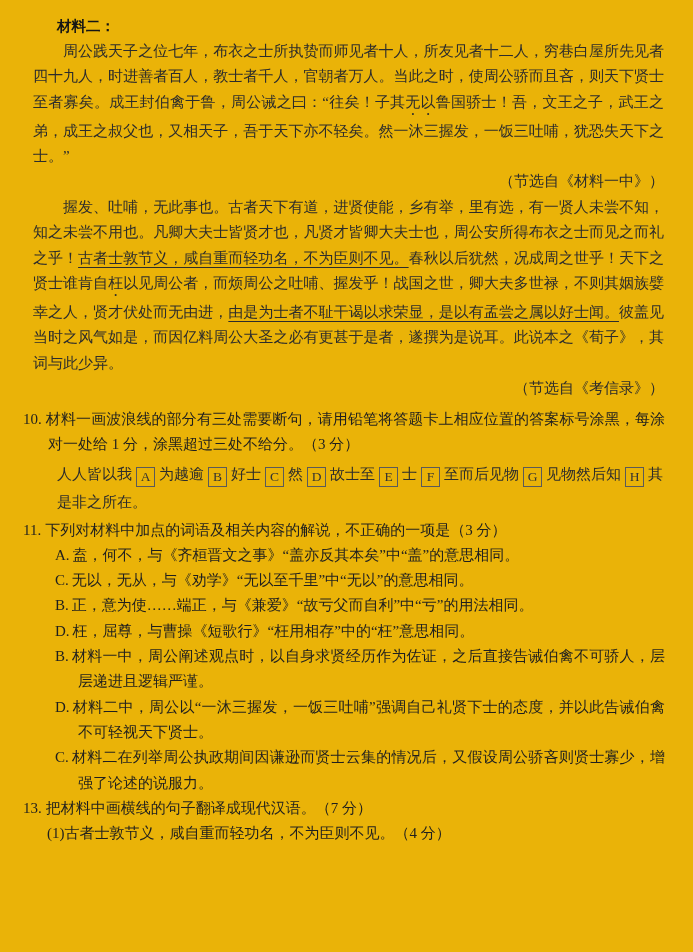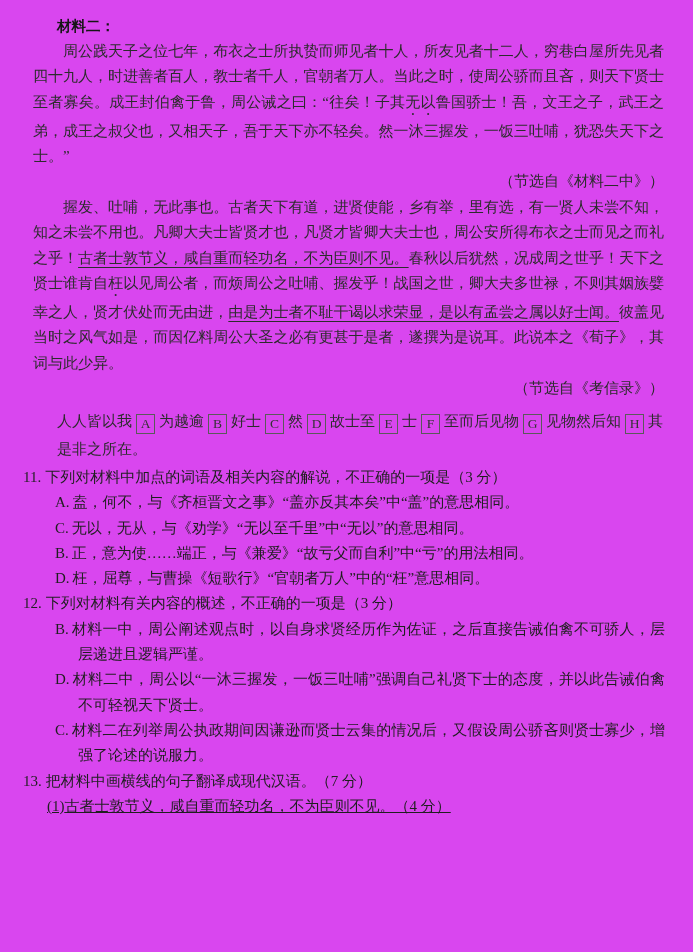--- a/index.html
+++ b/index.html
@@ -1,21 +1,21 @@
 <!DOCTYPE html>
 <html><head>
 <meta charset="utf-8">
 <style>
   html,body{margin:0;padding:0;background:#e9e9e7;}
   .page{
     position:relative;
     box-sizing:border-box;
     width:693px;height:952px;
     margin:0 auto;
-    background:#d946ef;
+    background:#eab308;
     padding:12px 28px 18px 23px;
     font-family:"Liberation Serif","DejaVu Serif",serif;
     color:#242424;
     font-size:15px;
     overflow:hidden;
   }
   .mat-label{
     font-family:"Liberation Sans","DejaVu Sans",sans-serif;
     font-weight:700;
     font-size:14.5px;
@@ -84,51 +84,50 @@
     padding-left:55px;
     text-indent:-23px;
     text-align:justify;
     width:642px;
     box-sizing:border-box;
   }
   .opt-label{padding-right:3px;}
   .sub{
     padding-left:24px;
     text-align:justify;
-    text-decoration:underline;
   }
 </style>
 </head>
 <body>
 
 <div class="page">
 
   <div class="mat-label">材料二：</div>
   <div class="mat-para"><span class="seg-plain">周公践天子之位七年，布衣之士所执贽而师见者十人，所友见者十二人，穷巷白屋所先见者四十九人，时进善者百人，教士者千人，官朝者万人。当此之时，使周公骄而且吝，则天下贤士至者寡矣。成王封伯禽于鲁，周公诫之曰：“往矣！子其</span><span class="seg-dot">无以</span><span class="seg-plain">鲁国骄士！吾，文王之子，武王之弟，成王之叔父也，又相天子，吾于天下亦不轻矣。然一沐三握发，一饭三吐哺，犹恐失天下之士。”</span></div>
-  <div class="mat-source">（节选自《材料二中》）</div>
+  <div class="mat-source">（节选自《材料一中》）</div>
 
   <div class="mat-para"><span class="seg-plain">握发、吐哺，无此事也。古者天下有道，进贤使能，乡有举，里有选，有一贤人未尝不知，知之未尝不用也。凡卿大夫士皆贤才也，凡贤才皆卿大夫士也，周公安所得布衣之士而见之而礼之乎！</span><span class="seg-underline">古者士敦节义，咸自重而轻功名，不为臣则不见。</span><span class="seg-plain">春秋以后犹然，况成周之世乎！天下之贤士谁肯自</span><span class="seg-dot">枉</span><span class="seg-plain">以见周公者，而烦周公之吐哺、握发乎！战国之世，卿大夫多世禄，不则其姻族嬖幸之人，贤才伏处而无由进，</span><span class="seg-underline">由是为士者不耻干谒以求荣显，是以有孟尝之属以好士闻。</span><span class="seg-plain">彼盖见当时之风气如是，而因亿料周公大圣之必有更甚于是者，遂撰为是说耳。此说本之《荀子》，其词与此少异。</span></div>
   <div class="mat-source">（节选自《考信录》）</div>
 
   <div class="questions">
 
     <div class="q">
+      <div class="q-stem"><span class="q-num">10.</span><span>材料一画波浪线的部分有三处需要断句，请用铅笔将答题卡上相应位置的答案标号涂黑，每涂对一处给 1 分，涂黑超过三处不给分。（3 分）</span></div>
       <div class="q10-sentence"><span class="seg-plain">人人皆以我</span><span class="seg-box">A</span><span class="seg-plain">为越逾</span><span class="seg-box">B</span><span class="seg-plain">好士</span><span class="seg-box">C</span><span class="seg-plain">然</span><span class="seg-box">D</span><span class="seg-plain">故士至</span><span class="seg-box">E</span><span class="seg-plain">士</span><span class="seg-box">F</span><span class="seg-plain">至而后见物</span><span class="seg-box">G</span><span class="seg-plain">见物然后知</span><span class="seg-box">H</span><span class="seg-plain">其是非之所在。</span></div>
     </div>
 
     <div class="q">
       <div class="q-stem"><span class="q-num">11.</span><span>下列对材料中加点的词语及相关内容的解说，不正确的一项是（3 分）</span></div>
       <div class="opt"><span class="opt-label">A.</span><span>盍，何不，与《齐桓晋文之事》“盖亦反其本矣”中“盖”的意思相同。</span></div>
       <div class="opt"><span class="opt-label">C.</span><span>无以，无从，与《劝学》“无以至千里”中“无以”的意思相同。</span></div>
       <div class="opt"><span class="opt-label">B.</span><span>正，意为使……端正，与《兼爱》“故亏父而自利”中“亏”的用法相同。</span></div>
-      <div class="opt"><span class="opt-label">D.</span><span>枉，屈尊，与曹操《短歌行》“官朝者万人”中的“枉”意思相同。</span></div>
+      <div class="opt"><span class="opt-label">D.</span><span>枉，屈尊，与曹操《短歌行》“枉用相存”中的“枉”意思相同。</span></div>
     </div>
 
     <div class="q">
-      <div class="q-stem"><span class="q-num">12.</span><span>下列对材料有关内容的概述，不正确的一项是（3 分）</span></div>
       <div class="opt"><span class="opt-label">B.</span><span>材料一中，周公阐述观点时，以自身求贤经历作为佐证，之后直接告诫伯禽不可骄人，层层递进且逻辑严谨。</span></div>
       <div class="opt"><span class="opt-label">D.</span><span>材料二中，周公以“一沐三握发，一饭三吐哺”强调自己礼贤下士的态度，并以此告诫伯禽不可轻视天下贤士。</span></div>
       <div class="opt"><span class="opt-label">C.</span><span>材料二在列举周公执政期间因谦逊而贤士云集的情况后，又假设周公骄吝则贤士寡少，增强了论述的说服力。</span></div>
     </div>
 
     <div class="q">
       <div class="q-stem"><span class="q-num">13.</span><span>把材料中画横线的句子翻译成现代汉语。（7 分）</span></div>
       <div class="sub"><span>(1)</span><span>古者士敦节义，咸自重而轻功名，不为臣则不见。（4 分）</span></div>
       <div class="sub"></div>
     </div>

